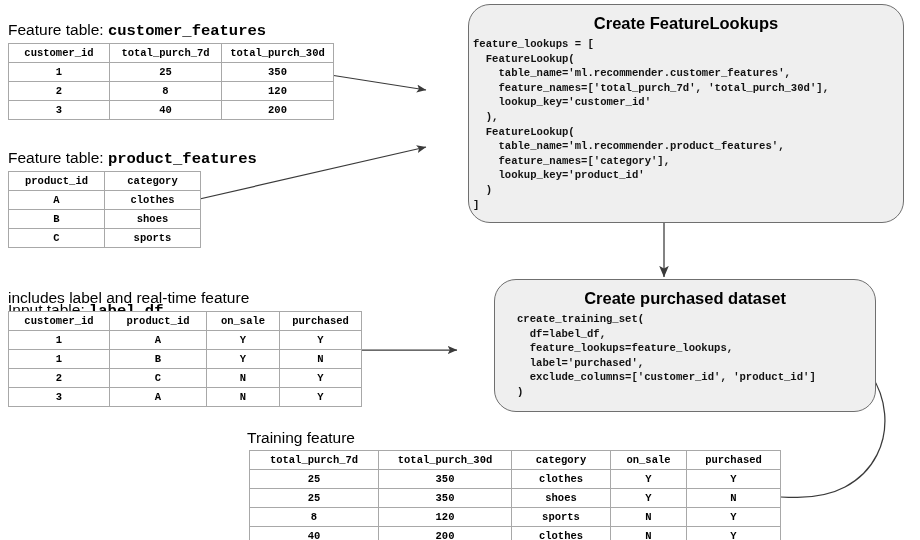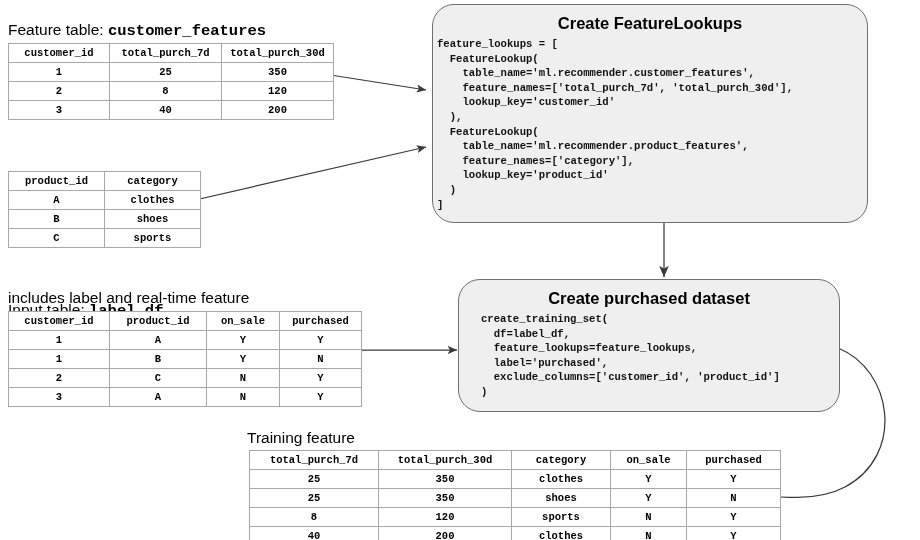--- a/index.html
+++ b/index.html
@@ -69,20 +69,21 @@
     font-weight: bold;
   }
 
   
   .proc-box {
     position: absolute;
     background: #efefef;
     border: 1px solid #6f6f6f;
     border-radius: 22px;
     box-sizing: border-box;
+    margin-left: 36px;
   }
   .proc-title {
     text-align: center;
     font-family: "Liberation Sans", sans-serif;
     font-weight: bold;
     font-size: 16.5px;
     color: #000;
     margin-top: 9px;
     margin-bottom: 4px;
   }
@@ -154,20 +155,23 @@
         <td>120</td>
       </tr>
       <tr>
         <td>3</td>
         <td>40</td>
         <td>200</td>
       </tr>
     </tbody>
   </table>
 
+  <div class="caption" style="left:8px; top:148px;">
+    <span>Feature table: </span><span class="mono-name">product_features</span>
+  </div>
   <table class="data-table" id="tbl-product" style="left:8px; top:171px; width:174px;">
     <thead>
       <tr>
         <th style="width:87px;">product_id</th>
         <th style="width:87px;">category</th>
       </tr>
     </thead>
     <tbody>
       <tr>
         <td>A</td>

